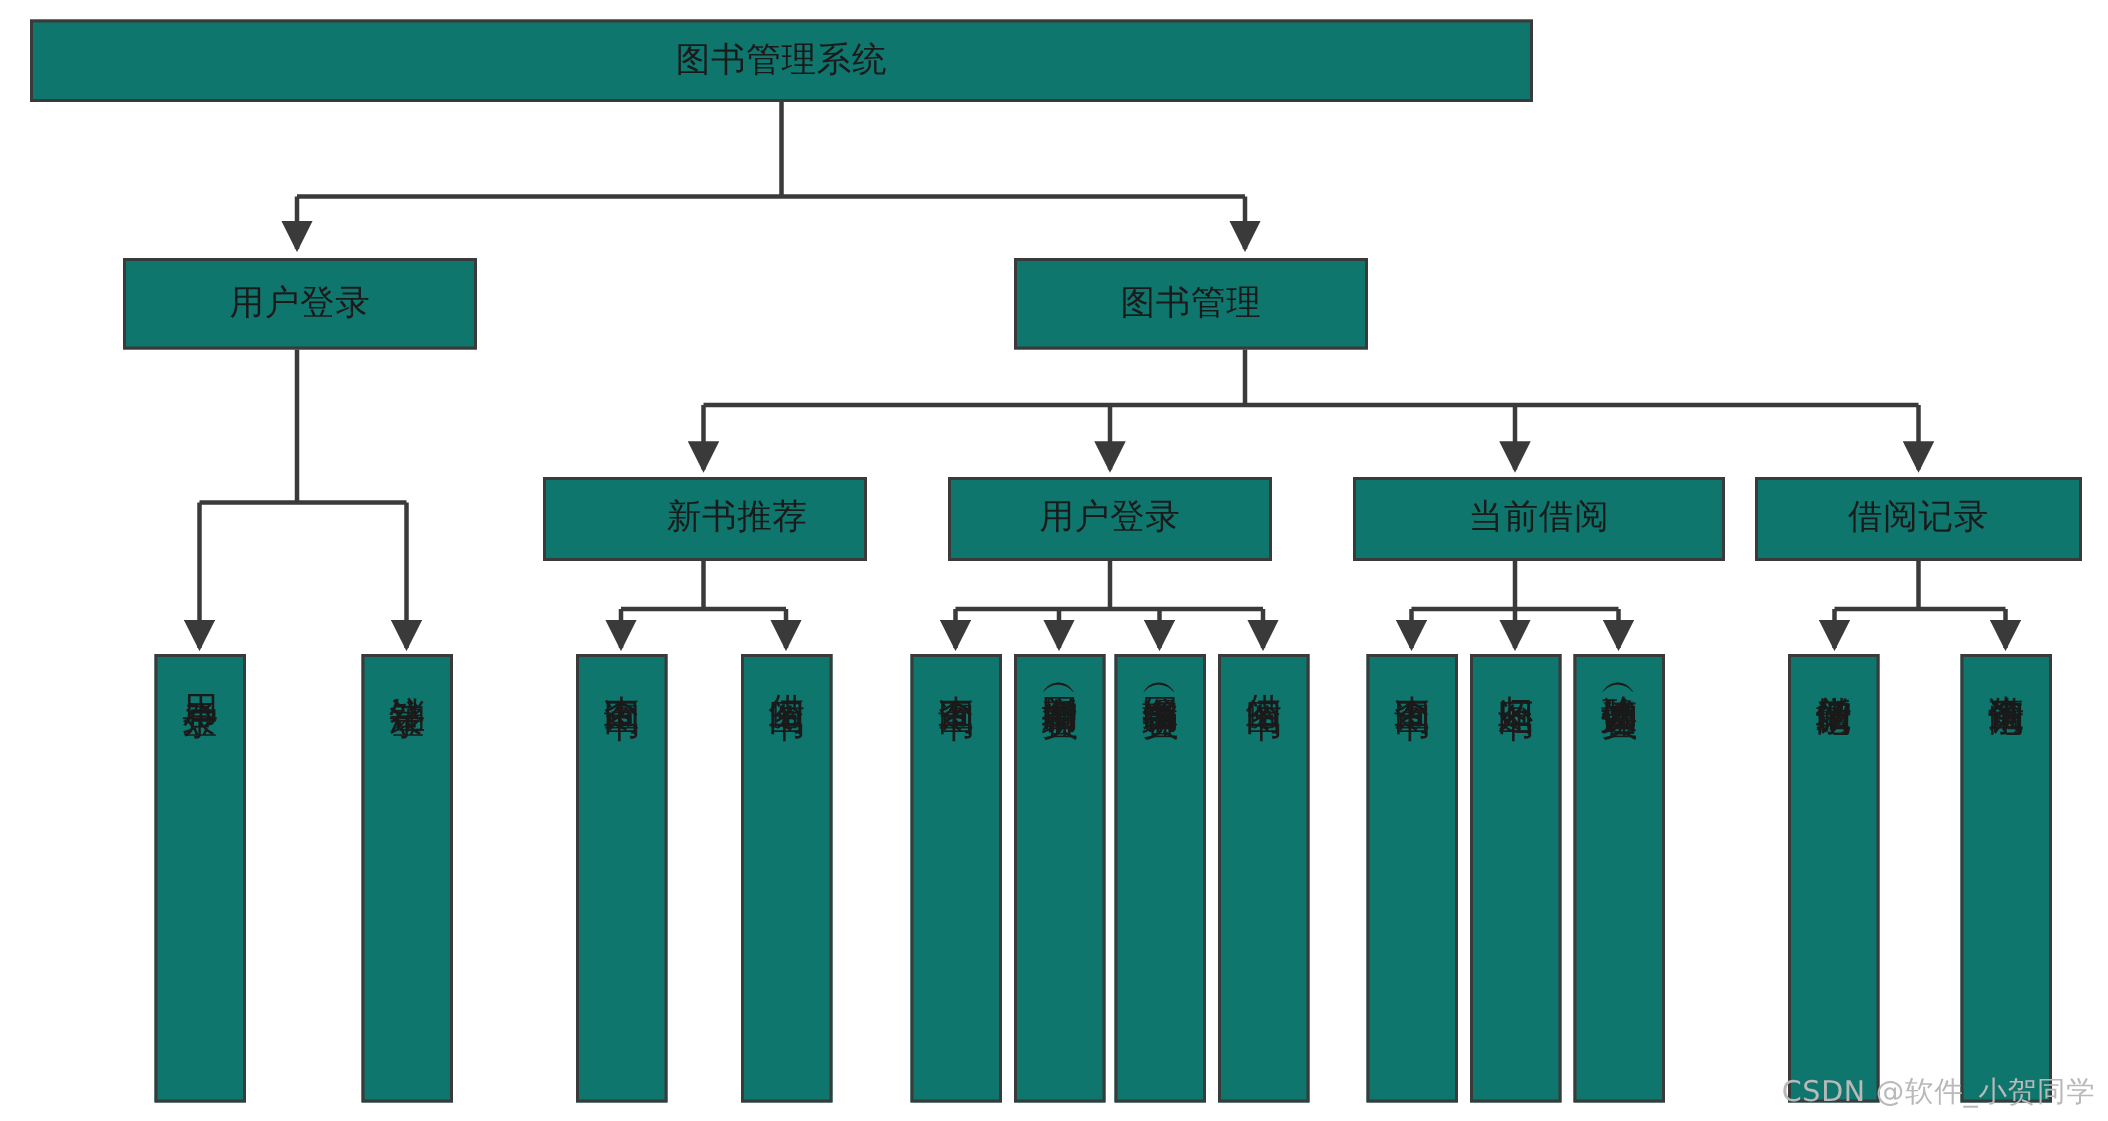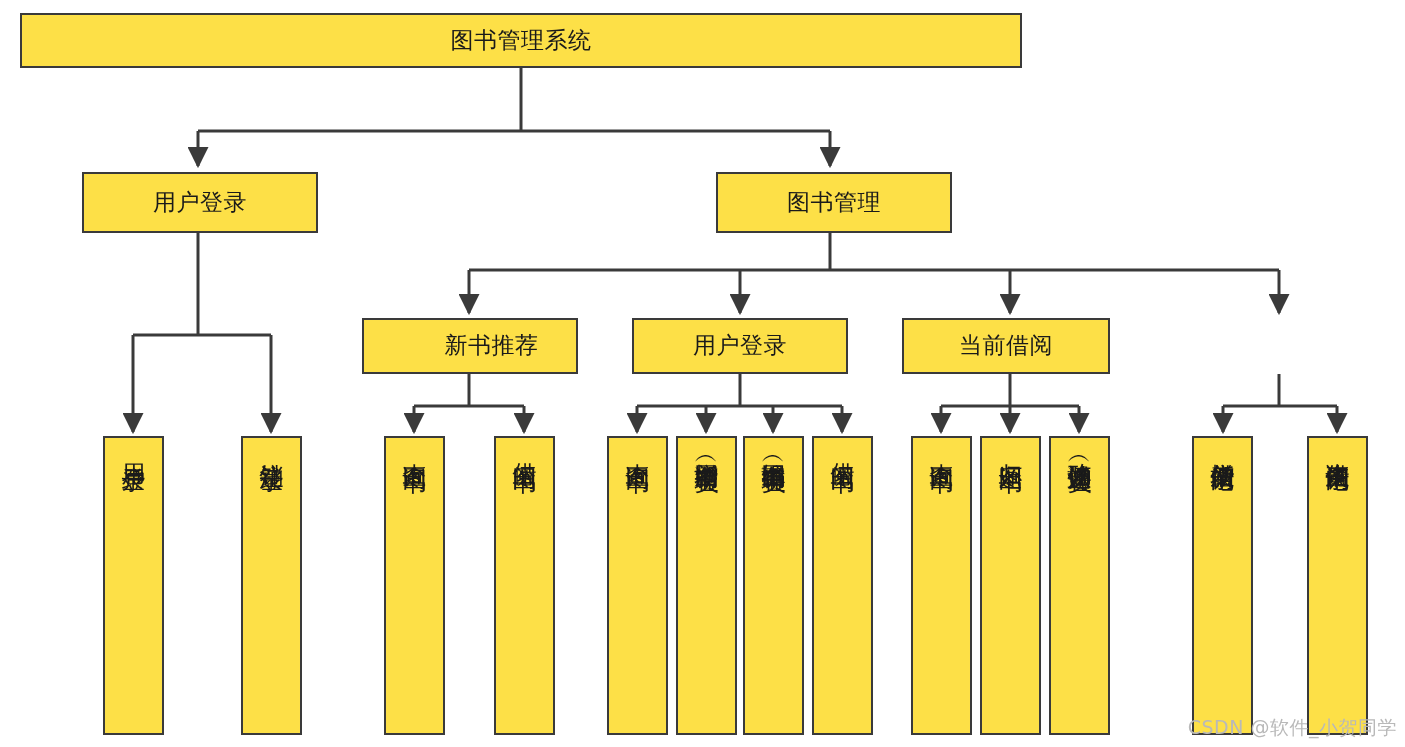--- a/index.html
+++ b/index.html
@@ -23,21 +23,21 @@
     left: 0;
     top: 0;
     width: 1405px;
     height: 747px;
     pointer-events: none;
   }
   .node {
     position: absolute;
     box-sizing: border-box;
     border: 2.5px solid #3a3a3a;
-    background: #fde047;
+    background: #0f766e;
     display: flex;
     align-items: center;
     justify-content: center;
     color: #1a1a1a;
   }
   .node .label {
     display: block;
     text-align: center;
     line-height: 1.18;
     white-space: nowrap;
@@ -131,32 +131,35 @@
     </g>
   </svg>
 
   <div class="node h" style="left:20px; top:13px; width:1002px; height:55px;">
     <span class="label">图书管理系统</span>
   </div>
 
   <div class="node h" style="left:82px; top:172px; width:236px; height:61px;">
     <span class="label">用户登录</span>
   </div>
-  <div class="node h" style="left:716px; top:172px; width:236px; height:61px;">
+  <div class="node h" style="left:676px; top:172px; width:236px; height:61px;">
     <span class="label">图书管理</span>
   </div>
 
   <div class="node h" style="left:362px; top:318px; width:216px; height:56px;padding-left:43px;">
     <span class="label">新书推荐</span>
   </div>
   <div class="node h" style="left:632px; top:318px; width:216px; height:56px;">
     <span class="label">用户登录</span>
   </div>
-  <div class="node h" style="left:902px; top:318px; width:208px; height:56px;align-items:center;">
+  <div class="node h" style="left:902px; top:318px; width:248px; height:56px;align-items:center;">
     <span class="label">当前借阅</span>
+  </div>
+  <div class="node h" style="left:1170px; top:318px; width:218px; height:56px;">
+    <span class="label">借阅记录</span>
   </div>
 
   <div class="node v" style="left:103px; top:436px; width:61px; height:299px;">
     <span class="label">用户登录</span>
   </div>
   <div class="node v" style="left:241px; top:436px; width:61px; height:299px;">
     <span class="label">注销登录</span>
   </div>
 
   <div class="node v" style="left:384px; top:436px; width:61px; height:299px;">

